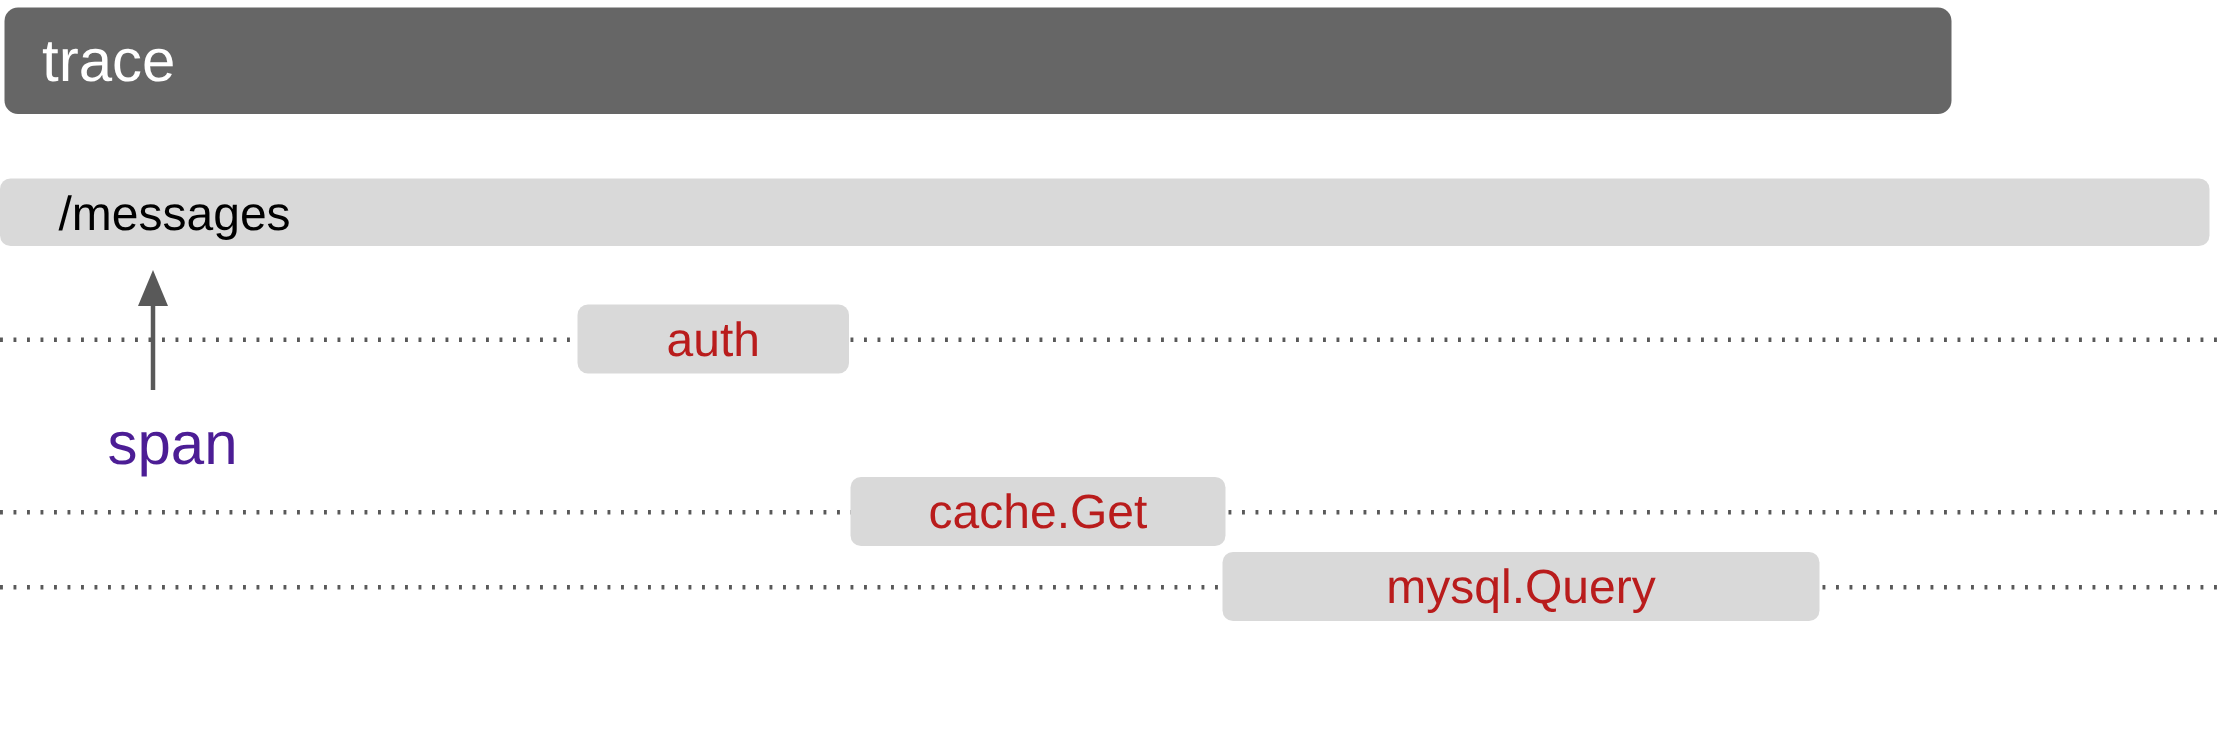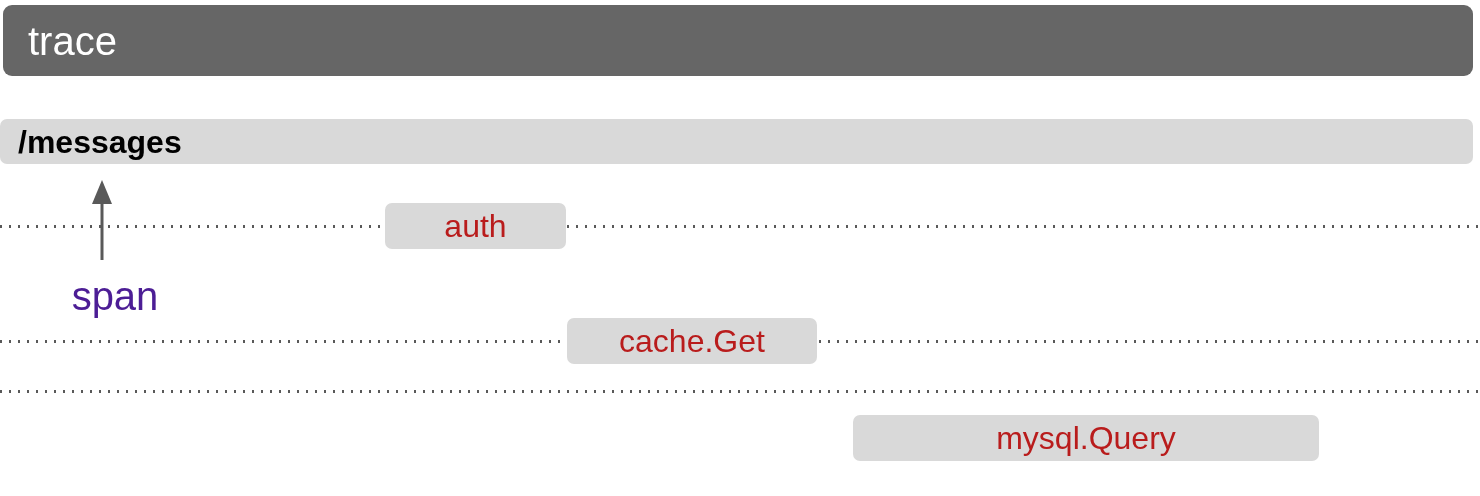--- a/index.html
+++ b/index.html
@@ -18,21 +18,21 @@
     height: 496px;
     overflow: hidden;
     background: #ffffff;
   }
 
   
   .trace-bar {
     position: absolute;
     left: 3px;
     top: 5px;
-    width: 1470px;
+    width: 1298px;
     height: 71px;
     background: #666666;
     border-radius: 9px;
     box-sizing: border-box;
   }
   .trace-bar-label {
     position: absolute;
     left: 25px;
     top: 50%;
     transform: translateY(-50%);
@@ -48,28 +48,27 @@
     left: 0px;
     top: 119px;
     width: 1473px;
     height: 45px;
     background: #d9d9d9;
     border-radius: 7px;
     box-sizing: border-box;
   }
   .root-span-bar-label {
     position: absolute;
-    left: 18px;
+    left: 39px;
     top: 50%;
     transform: translateY(-50%);
     color: #000000;
     font-size: 32px;
     line-height: 1;
     white-space: nowrap;
-    font-weight: bold;
   }
 
   
   .span-annotation {
     position: absolute;
     left: 40px;
     top: 178px;
     width: 160px;
     height: 125px;
   }
@@ -160,19 +159,19 @@
 
   <div class="span-row" style="top:293px;margin-top:25px;">
     <div class="span-row-dots"></div>
     <div class="span-bar" style="left:567px; width:250px;">
       <span class="span-bar-label">cache.Get</span>
     </div>
   </div>
 
   <div class="span-row" style="top:368px;">
     <div class="span-row-dots"></div>
-    <div class="span-bar" style="left:853px; width:466px;margin-top:47px;">
+    <div class="span-bar" style="left:815px; width:398px;">
       <span class="span-bar-label">mysql.Query</span>
     </div>
   </div>
 
 
 </div>
 
 </body></html>

